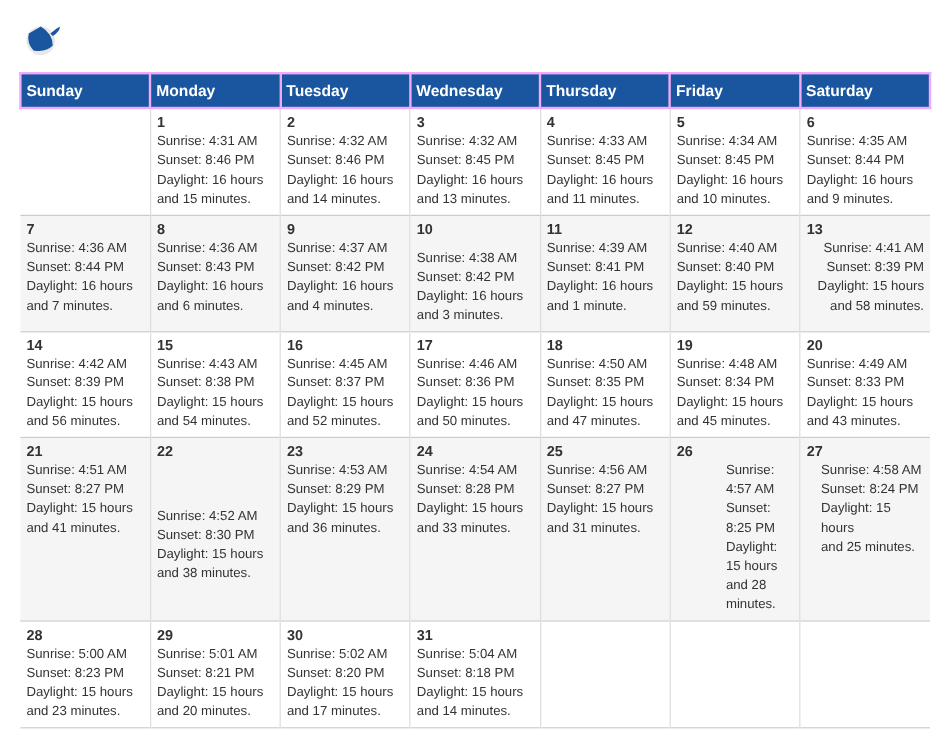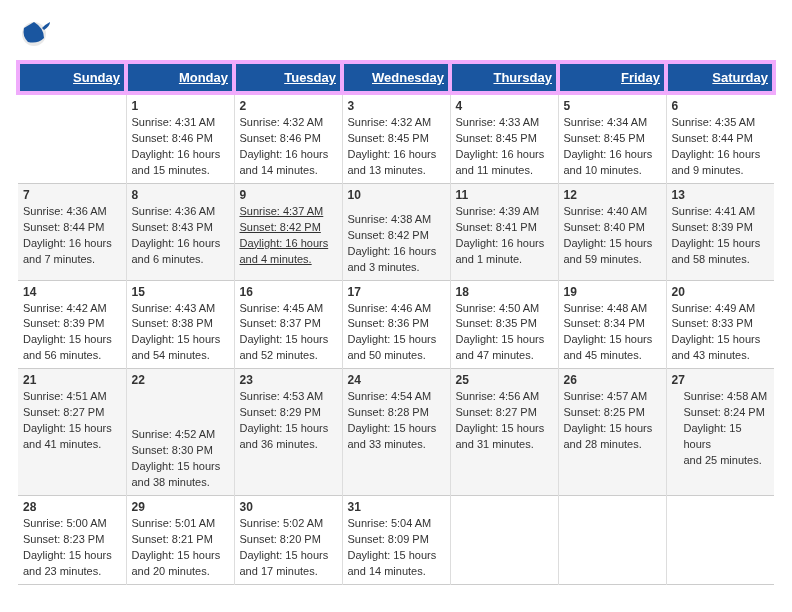--- a/index.html
+++ b/index.html
@@ -29,25 +29,24 @@
     table {
       width: 100%;
       border-collapse: collapse;
     }
     thead tr {
       background-color: #1a56a0;
       color: #fff;
     }
     thead th {
       padding: 6px 4px;
-      text-align: right;
+      text-align: left;
       font-size: 13px;
       font-weight: bold;
-      border: 4px solid #f0abfc;
-      text-decoration: underline;
+      border: 2px solid #f0abfc;
     }
     tbody tr {
       border-bottom: 1px solid #ccc;
     }
     tbody tr:nth-child(odd) { background: #fff; }
     tbody tr:nth-child(even) { background: #f5f5f5; }
     td {
       padding: 4px 5px;
       vertical-align: top;
       font-size: 11px;
@@ -154,21 +153,21 @@
         </td>
         <td>
           <span class="day-num">8</span>
           <div class="cell-content" style="white-space: pre-line;">Sunrise: 4:36 AM
 Sunset: 8:43 PM
 Daylight: 16 hours
 and 6 minutes.</div>
         </td>
         <td>
           <span class="day-num">9</span>
-          <div class="cell-content" style="white-space: pre-line; text-decoration: underline;">Sunrise: 4:37 AM
+          <div class="cell-content" style="white-space: pre-line;">Sunrise: 4:37 AM
 Sunset: 8:42 PM
 Daylight: 16 hours
 and 4 minutes.</div>
         </td>
         <td>
           <span class="day-num">10</span>
           <div class="cell-content" style="white-space: pre-line; margin-top: 10px;">Sunrise: 4:38 AM
 Sunset: 8:42 PM
 Daylight: 16 hours
 and 3 minutes.</div>
@@ -182,21 +181,21 @@
         </td>
         <td>
           <span class="day-num">12</span>
           <div class="cell-content" style="white-space: pre-line;">Sunrise: 4:40 AM
 Sunset: 8:40 PM
 Daylight: 15 hours
 and 59 minutes.</div>
         </td>
         <td>
           <span class="day-num">13</span>
-          <div class="cell-content" style="white-space: pre-line;">Sunrise: 4:41 AM
+          <div class="cell-content" style="white-space: pre-line; text-align: right;">Sunrise: 4:41 AM
 Sunset: 8:39 PM
 Daylight: 15 hours
 and 58 minutes.</div>
         </td>
       </tr>
       <tr>
         <td>
           <span class="day-num">14</span>
           <div class="cell-content" style="white-space: pre-line;">Sunrise: 4:42 AM
 Sunset: 8:39 PM
@@ -277,21 +276,21 @@
         </td>
         <td>
           <span class="day-num">25</span>
           <div class="cell-content" style="white-space: pre-line;">Sunrise: 4:56 AM
 Sunset: 8:27 PM
 Daylight: 15 hours
 and 31 minutes.</div>
         </td>
         <td>
           <span class="day-num">26</span>
-          <div class="cell-content" style="white-space: pre-line;">Sunrise: 4:57 AM
+          <div class="cell-content" style="white-space: pre-line; margin-left: 41px;">Sunrise: 4:57 AM
 Sunset: 8:25 PM
 Daylight: 15 hours
 and 28 minutes.</div>
         </td>
         <td>
           <span class="day-num">27</span>
           <div class="cell-content" style="white-space: pre-line; margin-left: 12px;">Sunrise: 4:58 AM
 Sunset: 8:24 PM
 Daylight: 15 hours
 and 25 minutes.</div>
@@ -315,21 +314,21 @@
         <td>
           <span class="day-num">30</span>
           <div class="cell-content" style="white-space: pre-line;">Sunrise: 5:02 AM
 Sunset: 8:20 PM
 Daylight: 15 hours
 and 17 minutes.</div>
         </td>
         <td>
           <span class="day-num">31</span>
           <div class="cell-content" style="white-space: pre-line;">Sunrise: 5:04 AM
-Sunset: 8:09 PM
+Sunset: 8:18 PM
 Daylight: 15 hours
 and 14 minutes.</div>
         </td>
         <td></td>
         <td></td>
         <td></td>
       </tr>
     </tbody>
 </table>
 

